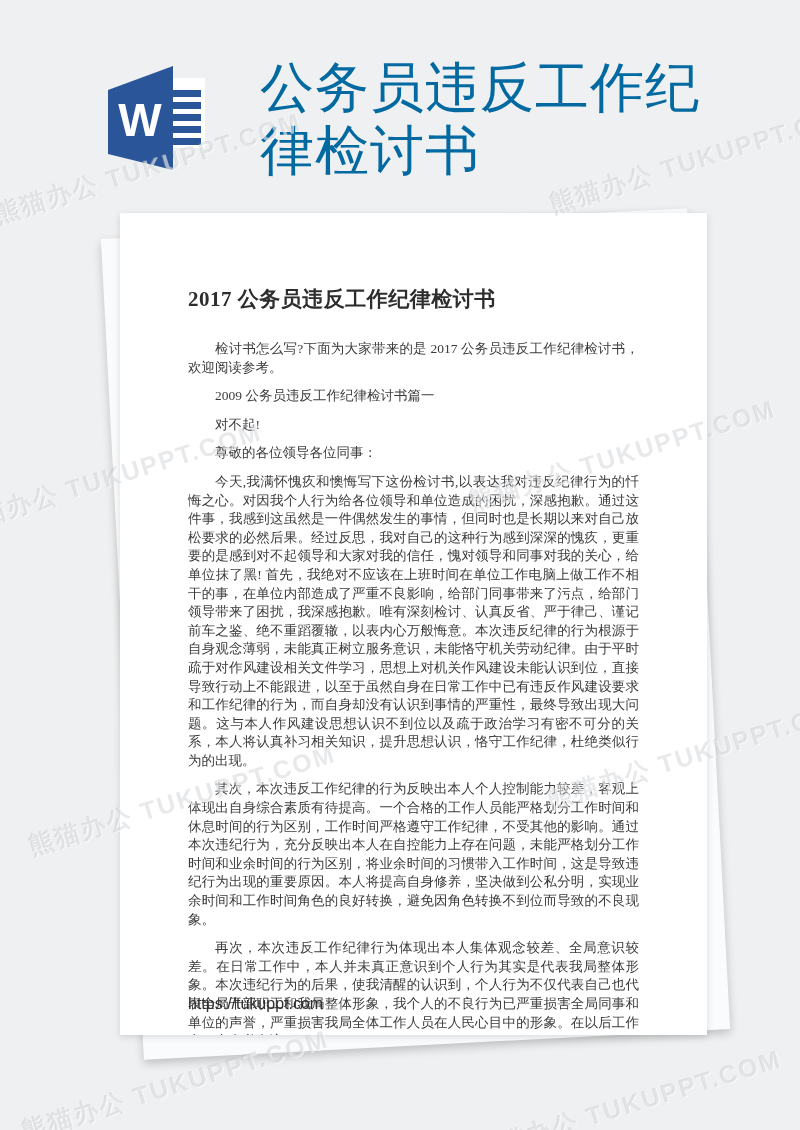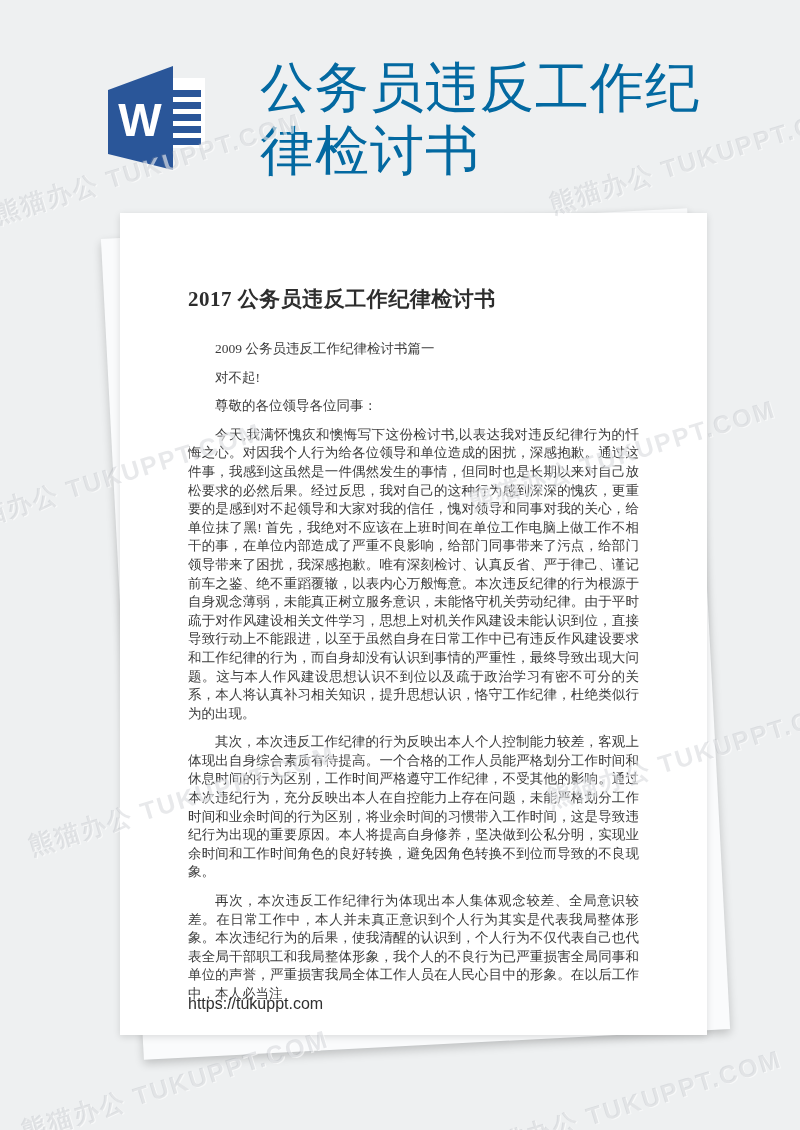--- a/index.html
+++ b/index.html
@@ -117,20 +117,21 @@
       </svg>
     </div>
     <h1 class="header-title">公务员违反工作纪律检讨书</h1>
   </div>
 
   <div class="page-back"></div>
 
   <div class="page-main">
     <h2 class="doc-title">2017 公务员违反工作纪律检讨书</h2>
     <div class="doc-body">
+      <p>检讨书怎么写?下面为大家带来的是 2017 公务员违反工作纪律检讨书，欢迎阅读参考。</p>
       <p>2009 公务员违反工作纪律检讨书篇一</p>
       <p>对不起!</p>
       <p>尊敬的各位领导各位同事：</p>
       <p>今天,我满怀愧疚和懊悔写下这份检讨书,以表达我对违反纪律行为的忏悔之心。对因我个人行为给各位领导和单位造成的困扰，深感抱歉。通过这件事，我感到这虽然是一件偶然发生的事情，但同时也是长期以来对自己放松要求的必然后果。经过反思，我对自己的这种行为感到深深的愧疚，更重要的是感到对不起领导和大家对我的信任，愧对领导和同事对我的关心，给单位抹了黑! 首先，我绝对不应该在上班时间在单位工作电脑上做工作不相干的事，在单位内部造成了严重不良影响，给部门同事带来了污点，给部门领导带来了困扰，我深感抱歉。唯有深刻检讨、认真反省、严于律己、谨记前车之鉴、绝不重蹈覆辙，以表内心万般悔意。本次违反纪律的行为根源于自身观念薄弱，未能真正树立服务意识，未能恪守机关劳动纪律。由于平时疏于对作风建设相关文件学习，思想上对机关作风建设未能认识到位，直接导致行动上不能跟进，以至于虽然自身在日常工作中已有违反作风建设要求和工作纪律的行为，而自身却没有认识到事情的严重性，最终导致出现大问题。这与本人作风建设思想认识不到位以及疏于政治学习有密不可分的关系，本人将认真补习相关知识，提升思想认识，恪守工作纪律，杜绝类似行为的出现。</p>
       <p>其次，本次违反工作纪律的行为反映出本人个人控制能力较差，客观上体现出自身综合素质有待提高。一个合格的工作人员能严格划分工作时间和休息时间的行为区别，工作时间严格遵守工作纪律，不受其他的影响。通过本次违纪行为，充分反映出本人在自控能力上存在问题，未能严格划分工作时间和业余时间的行为区别，将业余时间的习惯带入工作时间，这是导致违纪行为出现的重要原因。本人将提高自身修养，坚决做到公私分明，实现业余时间和工作时间角色的良好转换，避免因角色转换不到位而导致的不良现象。</p>
       <p>再次，本次违反工作纪律行为体现出本人集体观念较差、全局意识较差。在日常工作中，本人并未真正意识到个人行为其实是代表我局整体形象。本次违纪行为的后果，使我清醒的认识到，个人行为不仅代表自己也代表全局干部职工和我局整体形象，我个人的不良行为已严重损害全局同事和单位的声誉，严重损害我局全体工作人员在人民心目中的形象。在以后工作中，本人必当注</p>
     </div>
     <div class="footer-link">https://tukuppt.com</div>
   </div>
 

